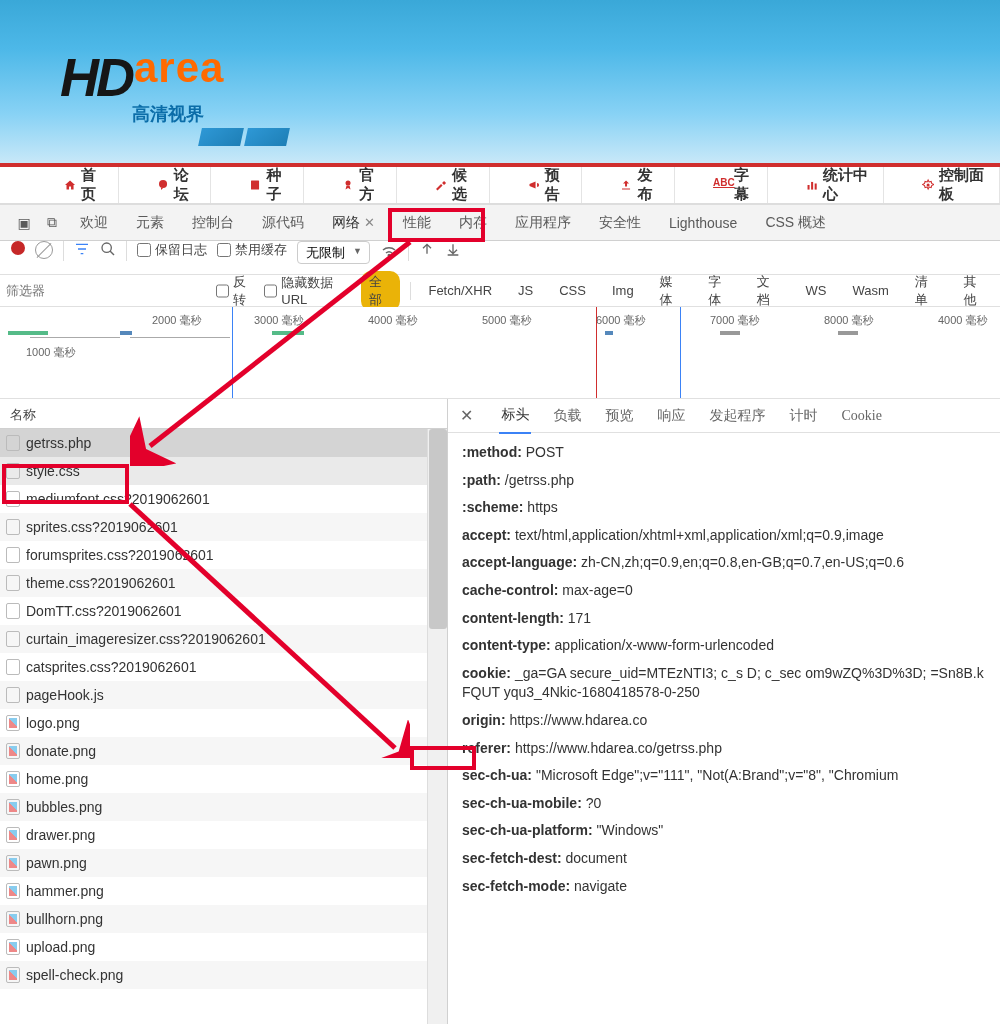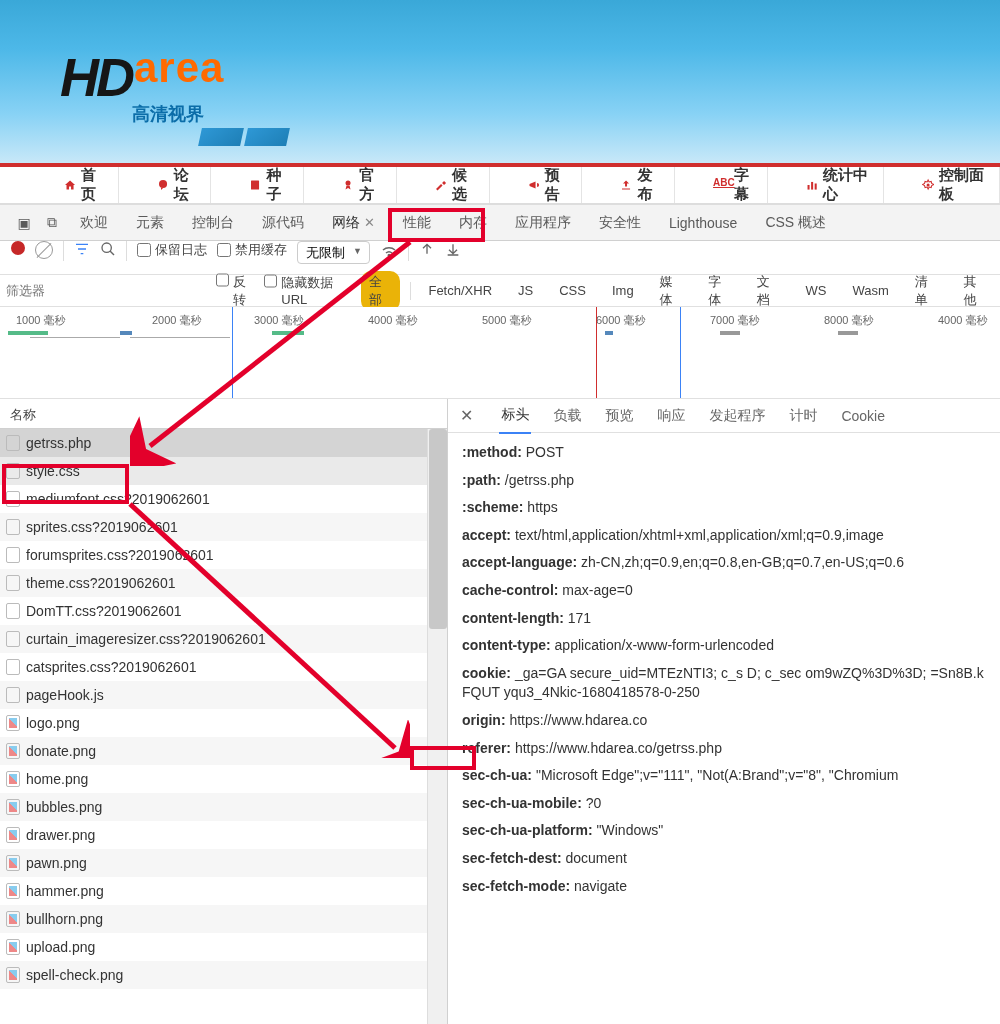--- a/index.html
+++ b/index.html
@@ -41,21 +41,21 @@
 .network-toolbar .search-ico { cursor: pointer; }
 .network-toolbar .cb { display: flex; align-items: center; gap: 4px; }
 .network-toolbar .cb input { width: 14px; height: 14px; }
 .network-toolbar select { border: 1px solid #ccc; padding: 3px 24px 3px 8px; background: #fff; border-radius: 4px; font-size: 13px; appearance: none; }
 .network-toolbar .dropdown { position: relative; }
 .network-toolbar .dropdown::after { content: "▼"; position: absolute; right: 8px; top: 5px; font-size: 9px; color: #666; pointer-events: none; }
 .network-toolbar .misc-ico { cursor: pointer; color: #666; }
 
 .filter-bar { height: 32px; background: #fff; border-bottom: 1px solid #e0e0e0; display: flex; align-items: center; padding: 0 6px; gap: 10px; font-size: 13px; color: #444; }
 .filter-bar input[type=text] { border: none; outline: none; font-size: 13px; color: #888; width: 70px; }
-.filter-bar .cb { display: flex; gap: 4px; }
+.filter-bar .cb { display: flex; align-items: center; gap: 4px; }
 .filter-bar .cb input { width: 14px; height: 14px; }
 .filter-bar .type-filter { padding: 2px 8px; cursor: pointer; }
 .filter-bar .type-filter.active { background: #eab308; border-radius: 10px; }
 
 .timeline { height: 92px; background: #fff; border-bottom: 1px solid #e0e0e0; position: relative; overflow: hidden; font-size: 11px; color: #666; }
 .timeline .tick { position: absolute; top: 6px; }
 .timeline .bar { position: absolute; height: 4px; }
 .timeline .thin { position: absolute; height: 1px; background: #aaa; }
 .timeline .vline { position: absolute; top: 0; bottom: 0; width: 1px; }
 
@@ -65,21 +65,21 @@
 .left-panel .file-list { flex: 1; overflow-y: auto; }
 .left-panel .file-row { height: 28px; display: flex; align-items: center; padding: 0 6px; font-size: 14px; color: #333; gap: 6px; cursor: pointer; border-bottom: 1px solid transparent; }
 .left-panel .file-row:nth-child(odd) { background: #f6f6f6; }
 .left-panel .file-row.selected { background: #d4d4d4; }
 .left-panel .file-row.alt { background: #eaeaea; }
 .file-ico { width: 14px; height: 16px; border: 1px solid #bbb; border-radius: 2px; display: inline-block; position: relative; flex-shrink: 0; }
 .file-ico.img::after { content:""; position: absolute; inset: 2px; background: linear-gradient(45deg, #e88 50%, #8ce 50%); }
 
 .right-panel { flex: 1; display: flex; flex-direction: column; }
 .right-panel .detail-tabs { height: 34px; border-bottom: 1px solid #e0e0e0; display: flex; align-items: center; padding: 0 12px; gap: 20px; font-size: 14px; color: #666; }
-.right-panel .detail-tabs .dtab { cursor: pointer; padding: 8px 2px; }
+.right-panel .detail-tabs .dtab { cursor: pointer; padding: 8px 2px; font-family: Liberation Serif, serif; }
 .right-panel .detail-tabs .dtab.active { color: #333; border-bottom: 2px solid #3b82f6; }
 .right-panel .detail-tabs .close-x { cursor: pointer; margin-right: 6px; font-size: 16px; }
 .right-panel .headers { flex: 1; overflow: auto; padding: 10px 14px; font-size: 14px; font-family: Consolas, monospace; color: #333; }
 .right-panel .headers .row { margin-bottom: 8px; line-height: 1.4; word-break: break-all; }
 .right-panel .headers .row b { font-weight: bold; }
 
 .annot { position: absolute; border: 4px solid #e3002b; pointer-events: none; z-index: 100; }
 .arrow { position: absolute; pointer-events: none; z-index: 99; }
 
 .scrollbar-track { position: absolute; right: 0; top: 0; bottom: 0; width: 20px; background: #f0f0f0; border-left: 1px solid #ddd; }
@@ -245,21 +245,21 @@
   <span class="type-filter">媒体</span>
   <span class="type-filter">字体</span>
   <span class="type-filter">文档</span>
   <span class="type-filter">WS</span>
   <span class="type-filter">Wasm</span>
   <span class="type-filter">清单</span>
   <span class="type-filter">其他</span>
 </div>
 
 <div class="timeline">
-  <div class="tick" style="left:16px;">1000 毫秒</div>
+  <div class="tick" style="left:26px;margin-top:32px;">1000 毫秒</div>
   <div class="tick" style="left:152px;">2000 毫秒</div>
   <div class="tick" style="left:254px;">3000 毫秒</div>
   <div class="tick" style="left:368px;">4000 毫秒</div>
   <div class="tick" style="left:482px;">5000 毫秒</div>
   <div class="tick" style="left:596px;">6000 毫秒</div>
   <div class="tick" style="left:710px;">7000 毫秒</div>
   <div class="tick" style="left:824px;">8000 毫秒</div>
   <div class="tick" style="left:938px;">4000 毫秒</div>
   <div class="bar" style="left:8px;width:40px;top:24px;background:#5b8;"></div>
   <div class="thin" style="left:30px;width:90px;top:30px;"></div>

